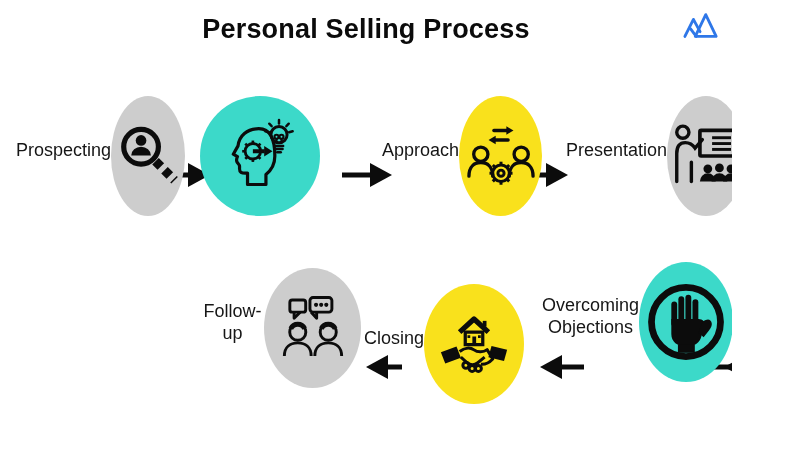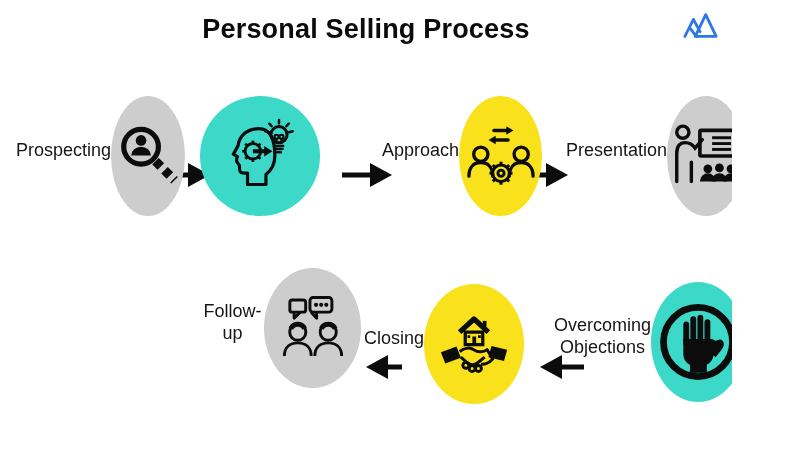--- a/index.html
+++ b/index.html
@@ -6,21 +6,21 @@
   .canvas{position:relative;width:732px;height:450px;background:#ffffff;
           font-family:"Liberation Sans",sans-serif;overflow:hidden;}
   .title{position:absolute;top:14px;left:0;width:100%;text-align:center;
          font-size:27px;font-weight:700;color:#0b0b0b;letter-spacing:.2px;}
   .logo{position:absolute;top:8px;right:12px;width:38px;height:36px;}
   .node{position:absolute;width:160px;display:flex;flex-direction:row;align-items:center;}
   .label{font-size:18px;line-height:22px;color:var(--label,#161616);text-align:center;}
   .circle{width:120px;height:120px;border-radius:50%;margin-top:12px;
           display:flex;align-items:center;justify-content:center;color:var(--ink,#0c0c0c);}
   .s1{left:16px;top:84px;}  .s2{left:200px;top:84px;} .s3{left:382px;top:84px;}
-  .s4{left:566px;top:84px;} .s5{left:554px;top:250px;margin-top:20px;} .s6{left:364px;top:272px;}
+  .s4{left:566px;top:84px;} .s5{left:542px;top:250px;} .s6{left:364px;top:272px;}
   .s7{left:201px;top:256px;}
   .connectors{position:absolute;left:0;top:0;pointer-events:none;}
   .connectors line{stroke:var(--arrow,#0c0c0c);stroke-width:5;}
   .connectors polygon{fill:var(--arrow,#0c0c0c);}
   .icon{display:block;}
 </style>
 </head>
 <body>
 
 <div class="canvas">

